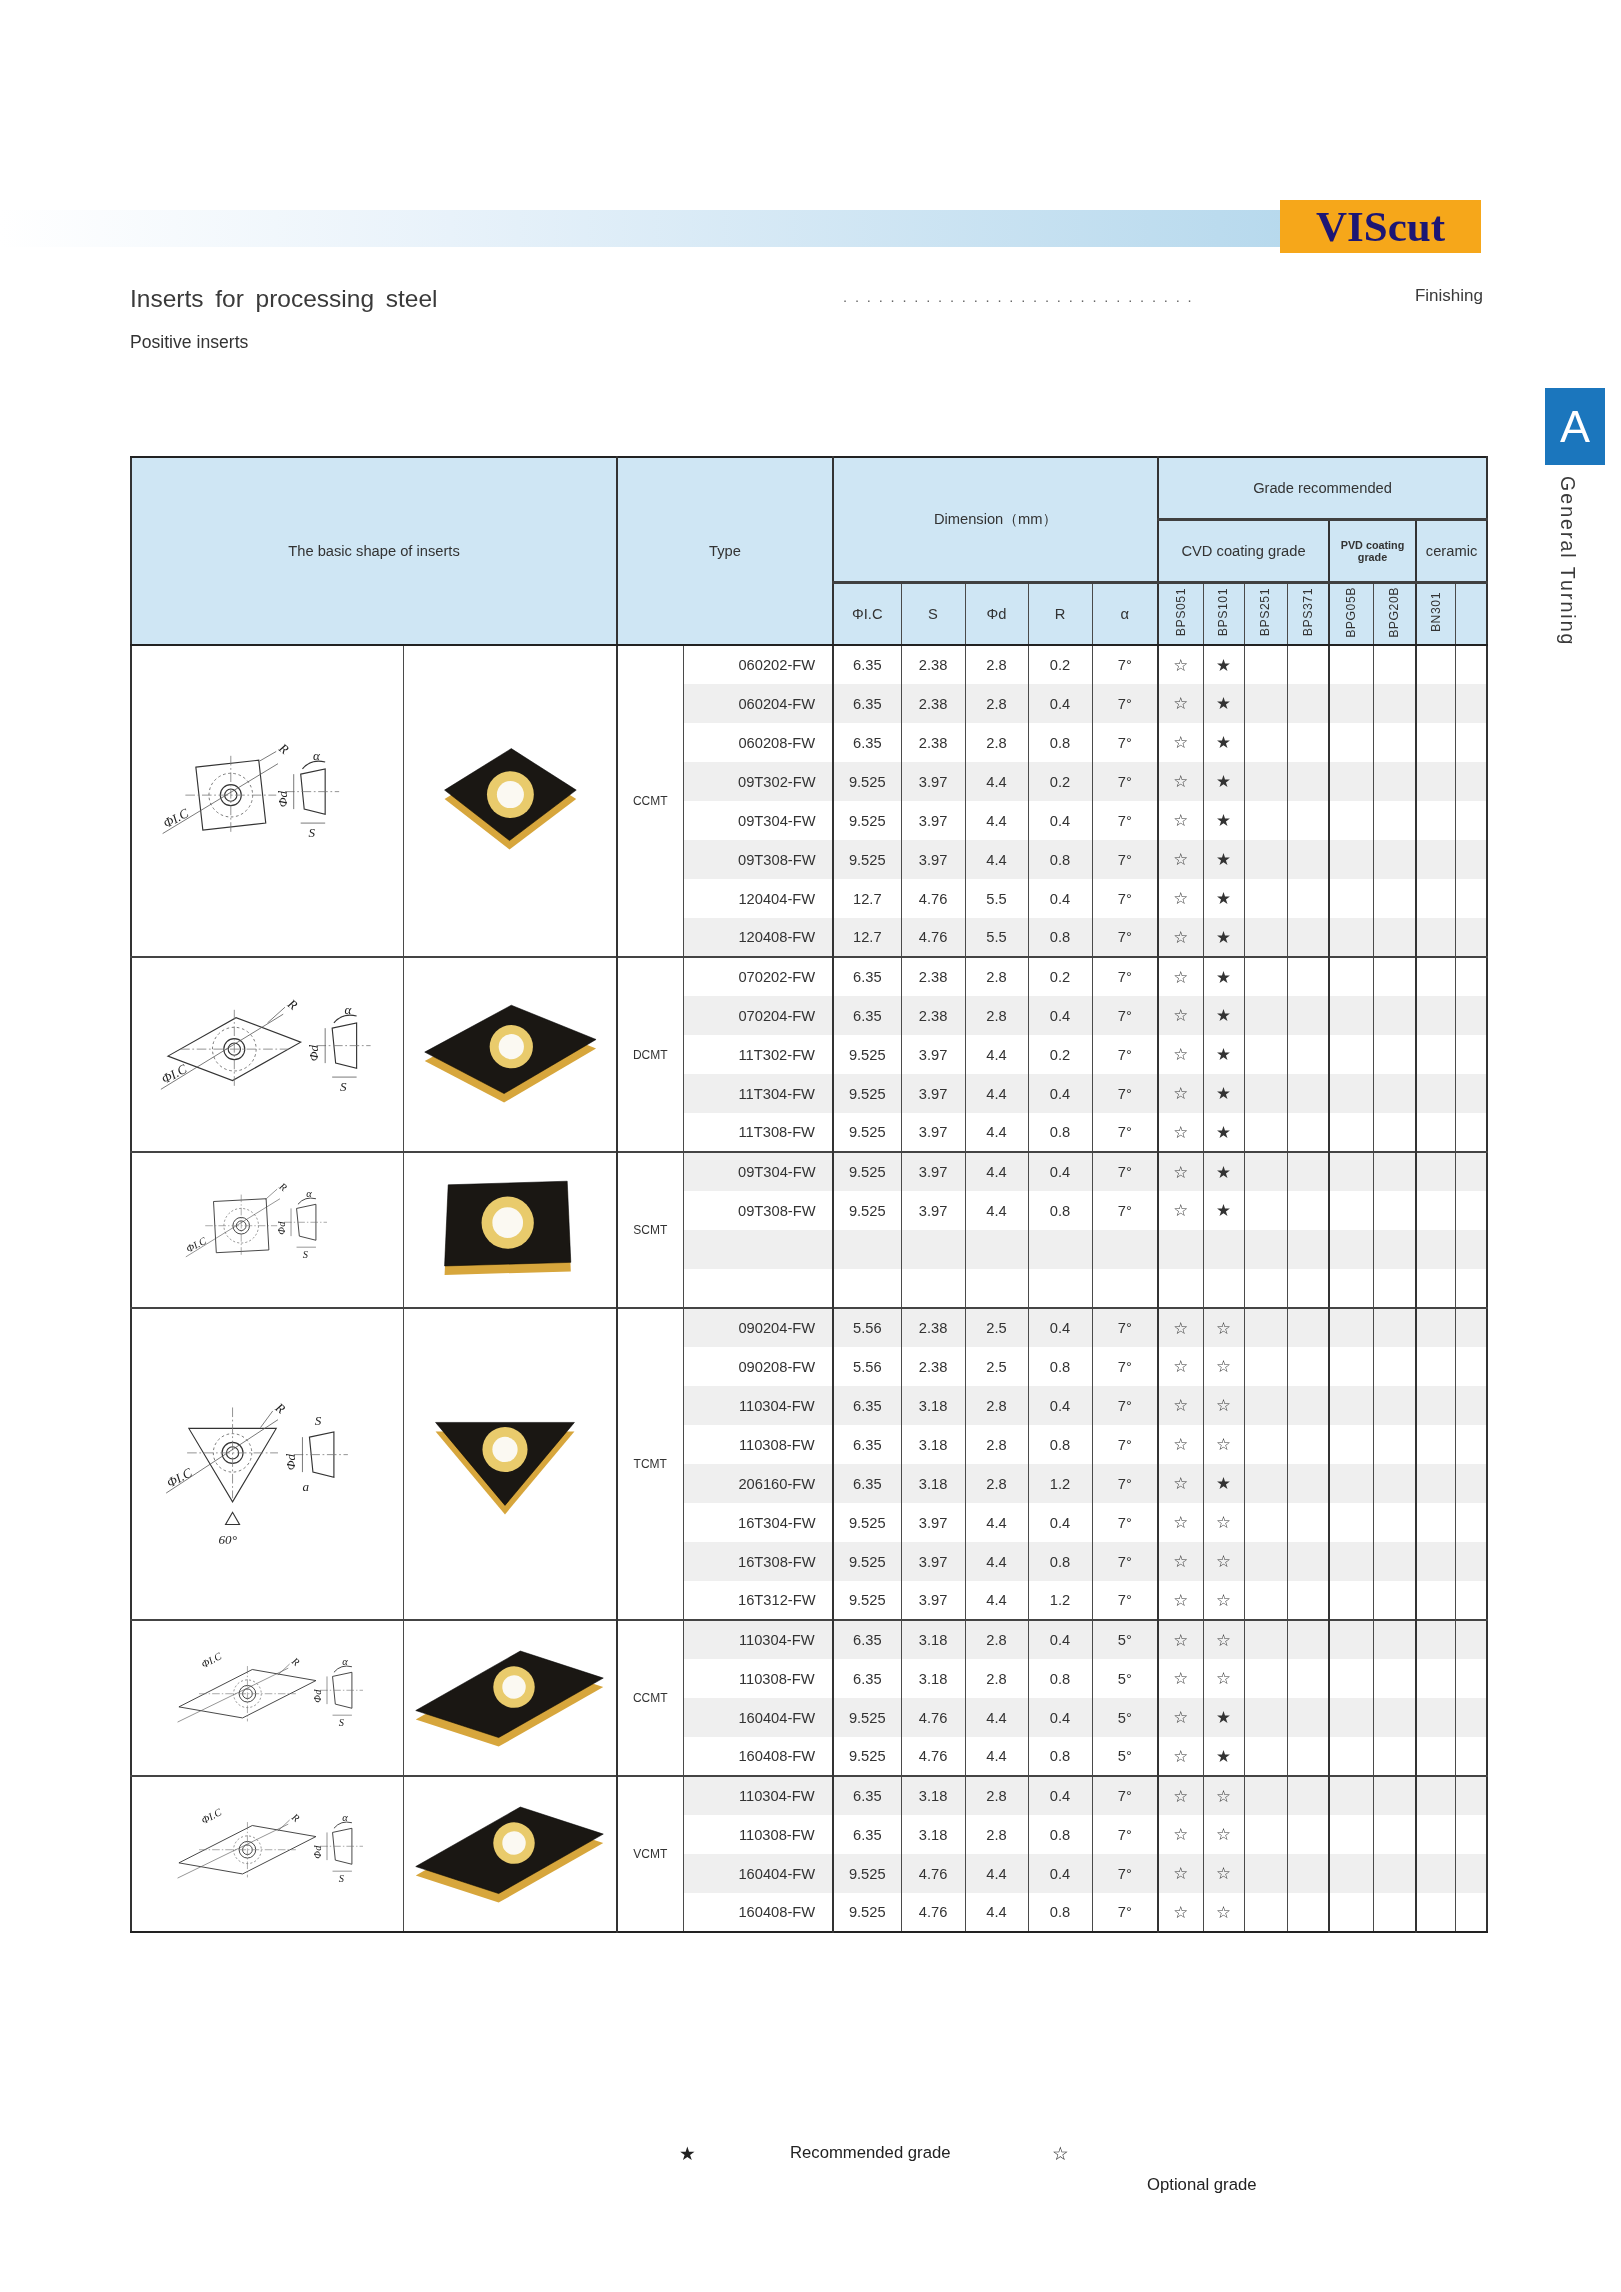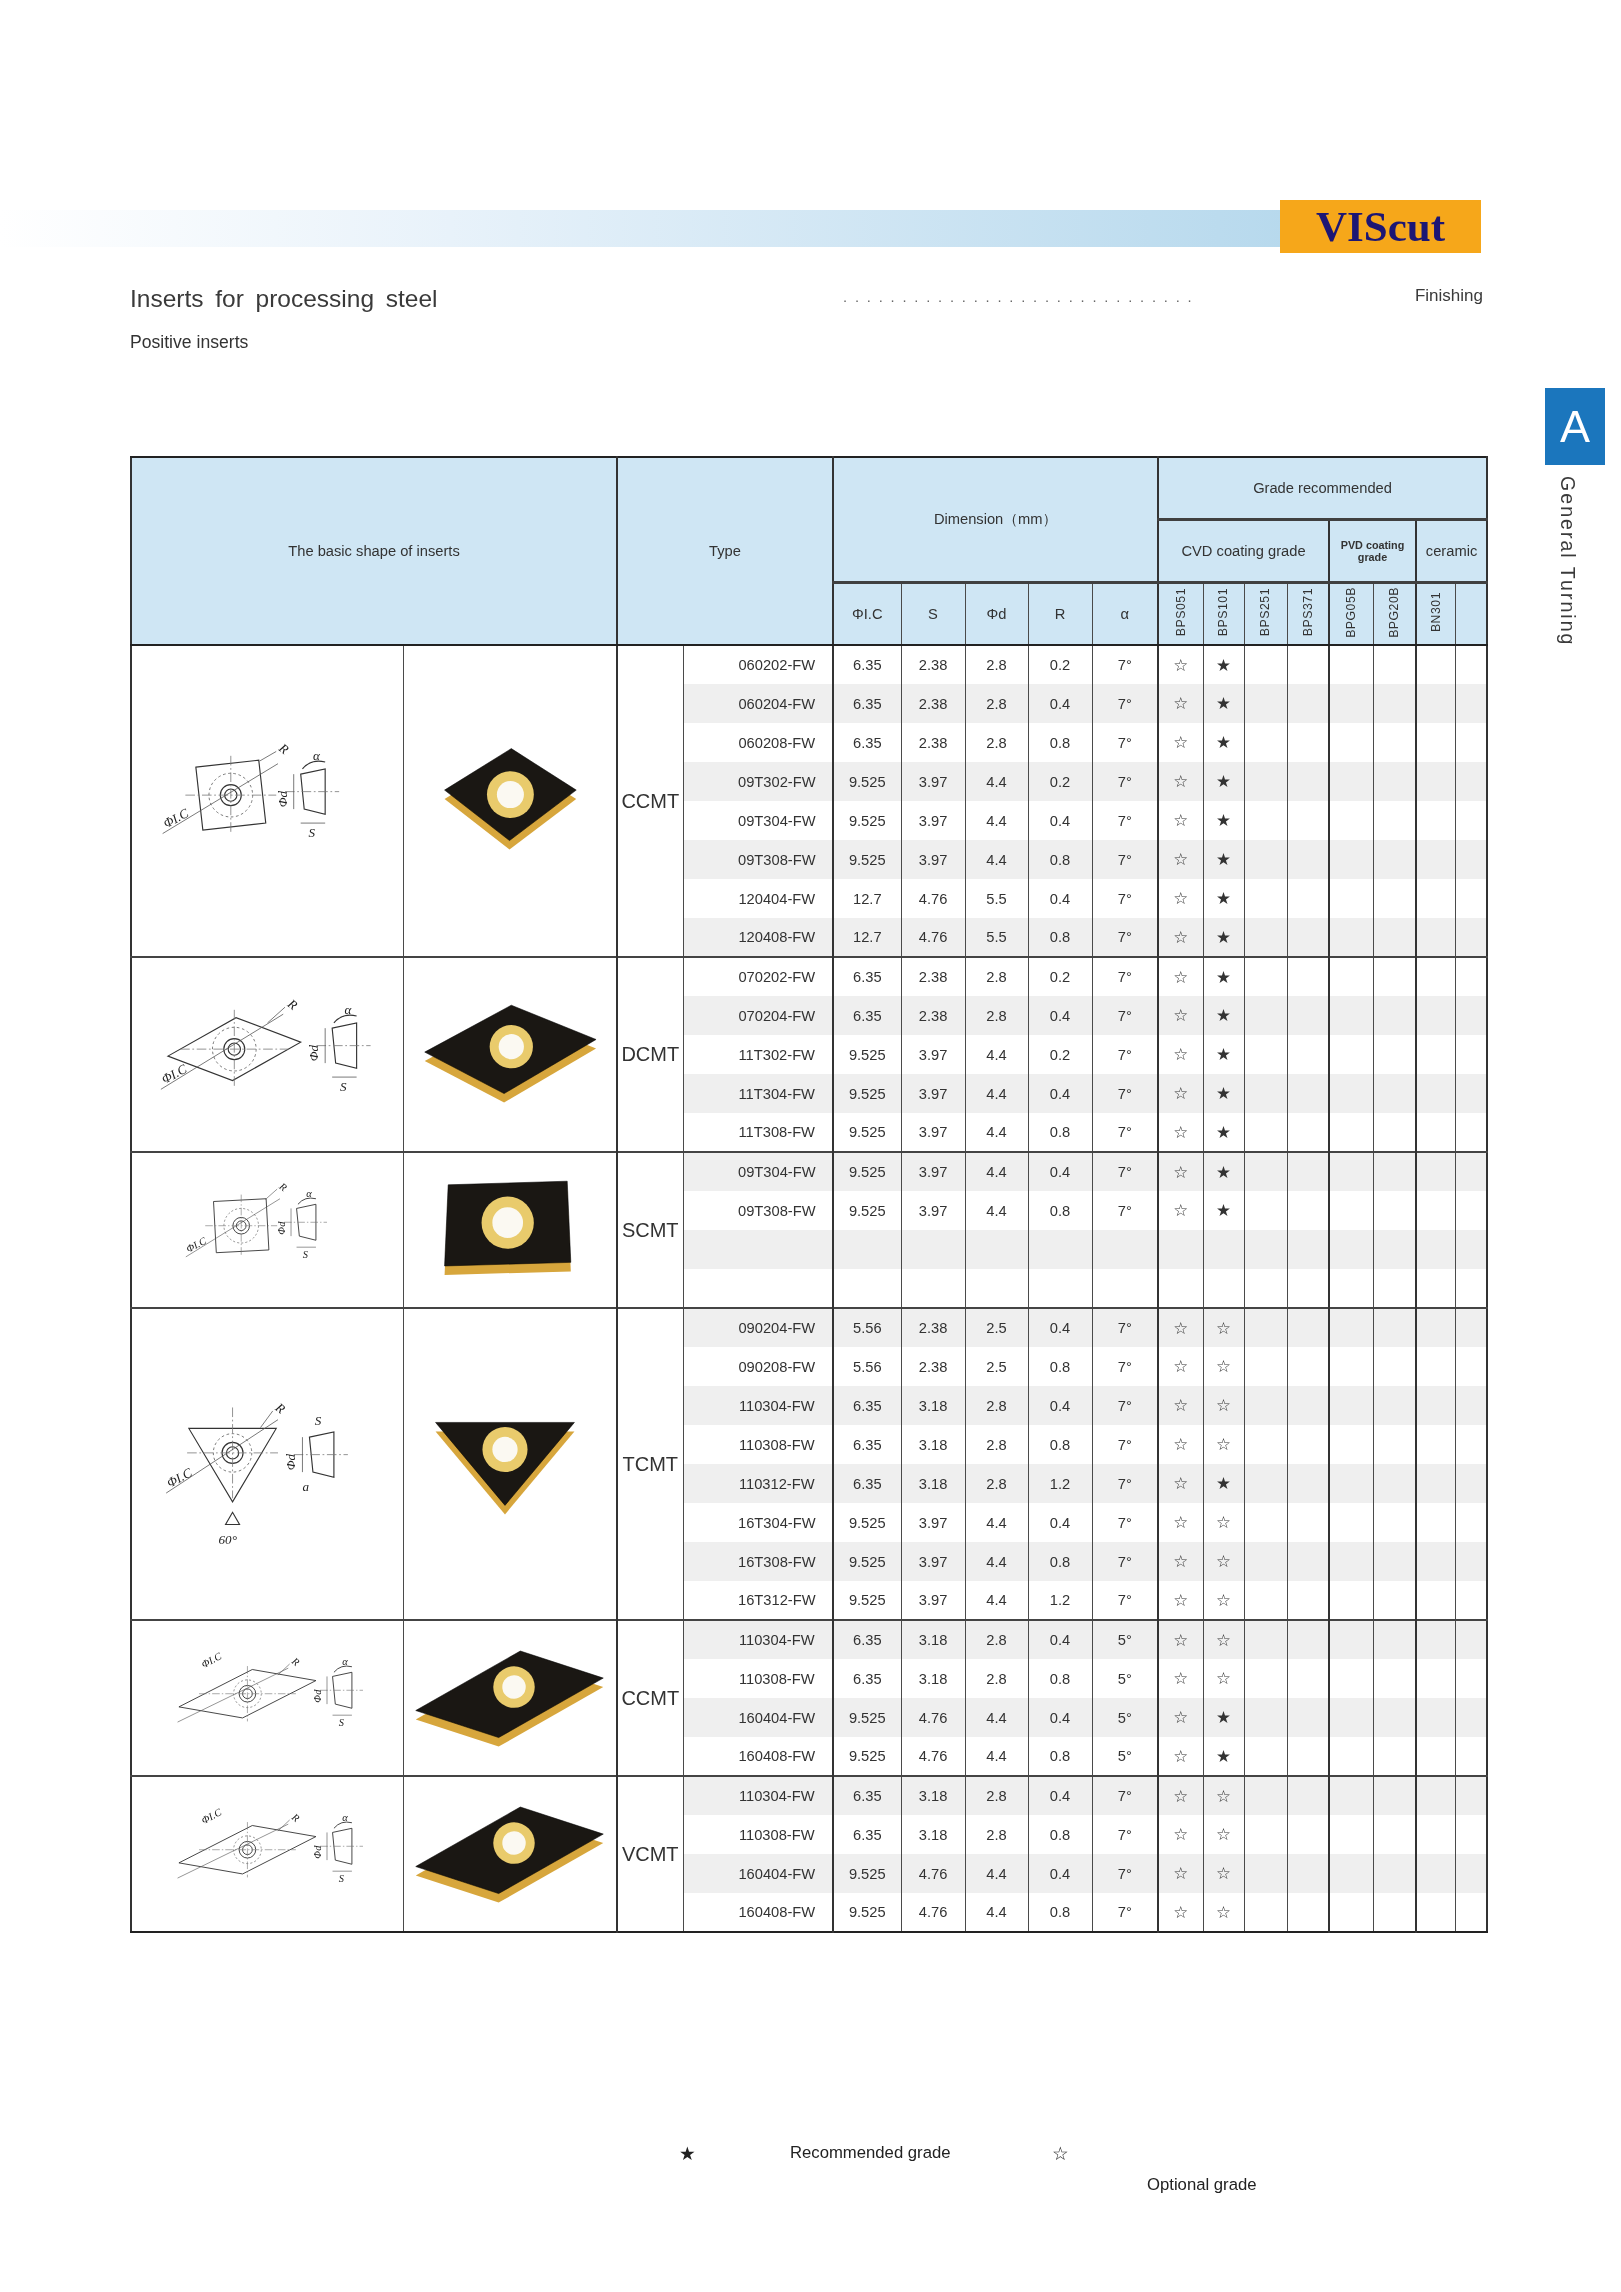--- a/index.html
+++ b/index.html
@@ -33,21 +33,21 @@
   .hb3,.hlast th{border-bottom:2.9px solid #222 !important;}
   .thick{border-right:2px solid #333 !important;}
   tr.sec td{border-top:2px solid #444;}
   tr.g td{background:#efefef;}
   td.white{background:#ffffff !important;}
   .pvd{font-size:10.8px;font-weight:bold;}
   .vert{display:inline-block;writing-mode:vertical-rl;transform:rotate(180deg);
         font-size:12.3px;line-height:1;letter-spacing:0.5px;}
   td.order{font-size:14.7px;padding-left:38px;}
   td.gcell{font-size:16.7px;}
-  td.typec{font-size:20px;}
+  td.typec{font-size:12px;}
   
   .ln{fill:none;stroke:#333;stroke-width:1.3px;}
   .cl{stroke:#777;stroke-width:0.9px;stroke-dasharray:11 3 2 3;fill:none;}
   .ds{fill:none;stroke:#555;stroke-width:0.9px;stroke-dasharray:3 3;}
   .dm{stroke:#555;stroke-width:0.9px;}
   .dl{font:italic 15px "Liberation Serif",serif;fill:#222;}
   
   .legend span{position:absolute;top:2143px;font-size:16.7px;color:#222;}
   .lg-star1{left:679px;font-size:18.6px !important;}
   .lg-txt1{left:784px;margin-left:6px;}
@@ -565,21 +565,21 @@
           <td class="gcell">☆</td>
           <td class="gcell">☆</td>
           <td class="gcell"></td>
           <td class="gcell thick"></td>
           <td class="gcell"></td>
           <td class="gcell thick"></td>
           <td class="gcell"></td>
           <td class="gcell"></td>
         </tr>
         <tr class="g">
-          <td class="order thick">110312-FW</td>
+          <td class="order thick">206160-FW</td>
           <td class="">6.35</td>
           <td class="">3.18</td>
           <td class="">2.8</td>
           <td class="">1.2</td>
           <td class="thick">7°</td>
           <td class="gcell">☆</td>
           <td class="gcell">★</td>
           <td class="gcell"></td>
           <td class="gcell thick"></td>
           <td class="gcell"></td>

